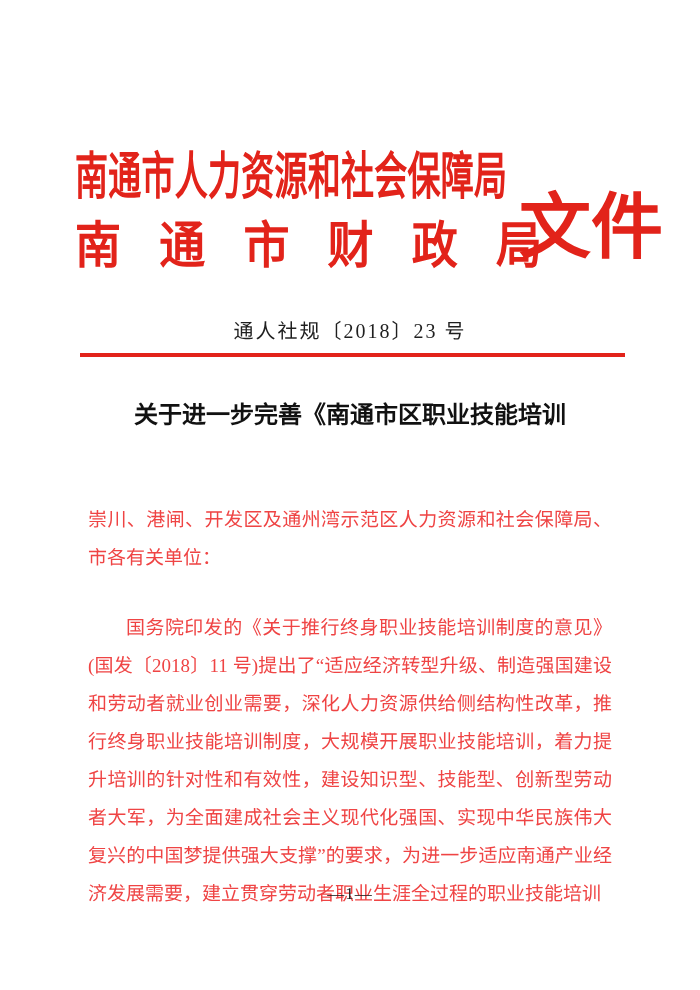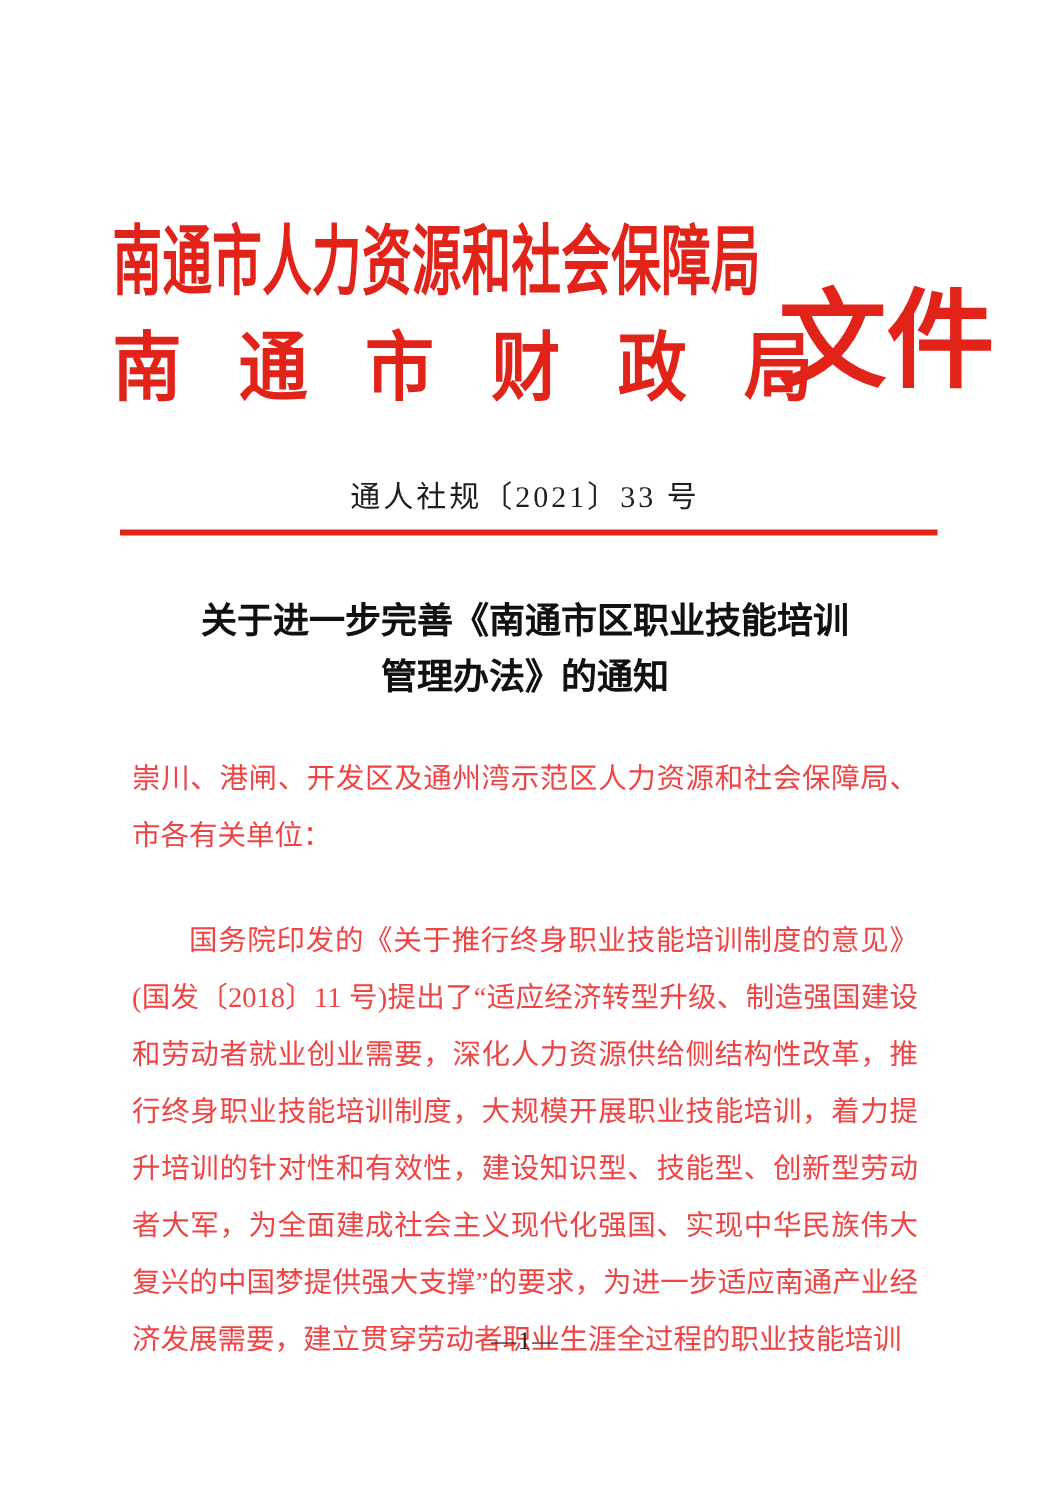--- a/index.html
+++ b/index.html
@@ -145,27 +145,26 @@
       <span>南</span>
       <span>通</span>
       <span>市</span>
       <span>财</span>
       <span>政</span>
       <span>局</span>
     </div>
 
   <div class="wenjian">文件</div>
 
-  <div class="doc-number">通人社规〔2021〕33 号</div>
+  <div class="doc-number">通人社规〔2018〕23 号</div>
 
   <div class="red-divider"></div>
 
   <h1 class="doc-title">
     <div>关于进一步完善《南通市区职业技能培训</div>
-    <div>管理办法》的通知</div>
   </h1>
 
   <div class="doc-body">
     <p class="salutation-para">崇川、港闸、开发区及通州湾示范区人力资源和社会保障局、市各有关单位：</p>
     <p class="indent-para">国务院印发的《关于推行终身职业技能培训制度的意见》(国发〔2018〕11 号)提出了“适应经济转型升级、制造强国建设和劳动者就业创业需要，深化人力资源供给侧结构性改革，推行终身职业技能培训制度，大规模开展职业技能培训，着力提升培训的针对性和有效性，建设知识型、技能型、创新型劳动者大军，为全面建成社会主义现代化强国、实现中华民族伟大复兴的中国梦提供强大支撑”的要求，为进一步适应南通产业经济发展需要，建立贯穿劳动者职业生涯全过程的职业技能培训</p>
   </div>
 
   <div class="page-number">—1—</div>
 
 </div>

